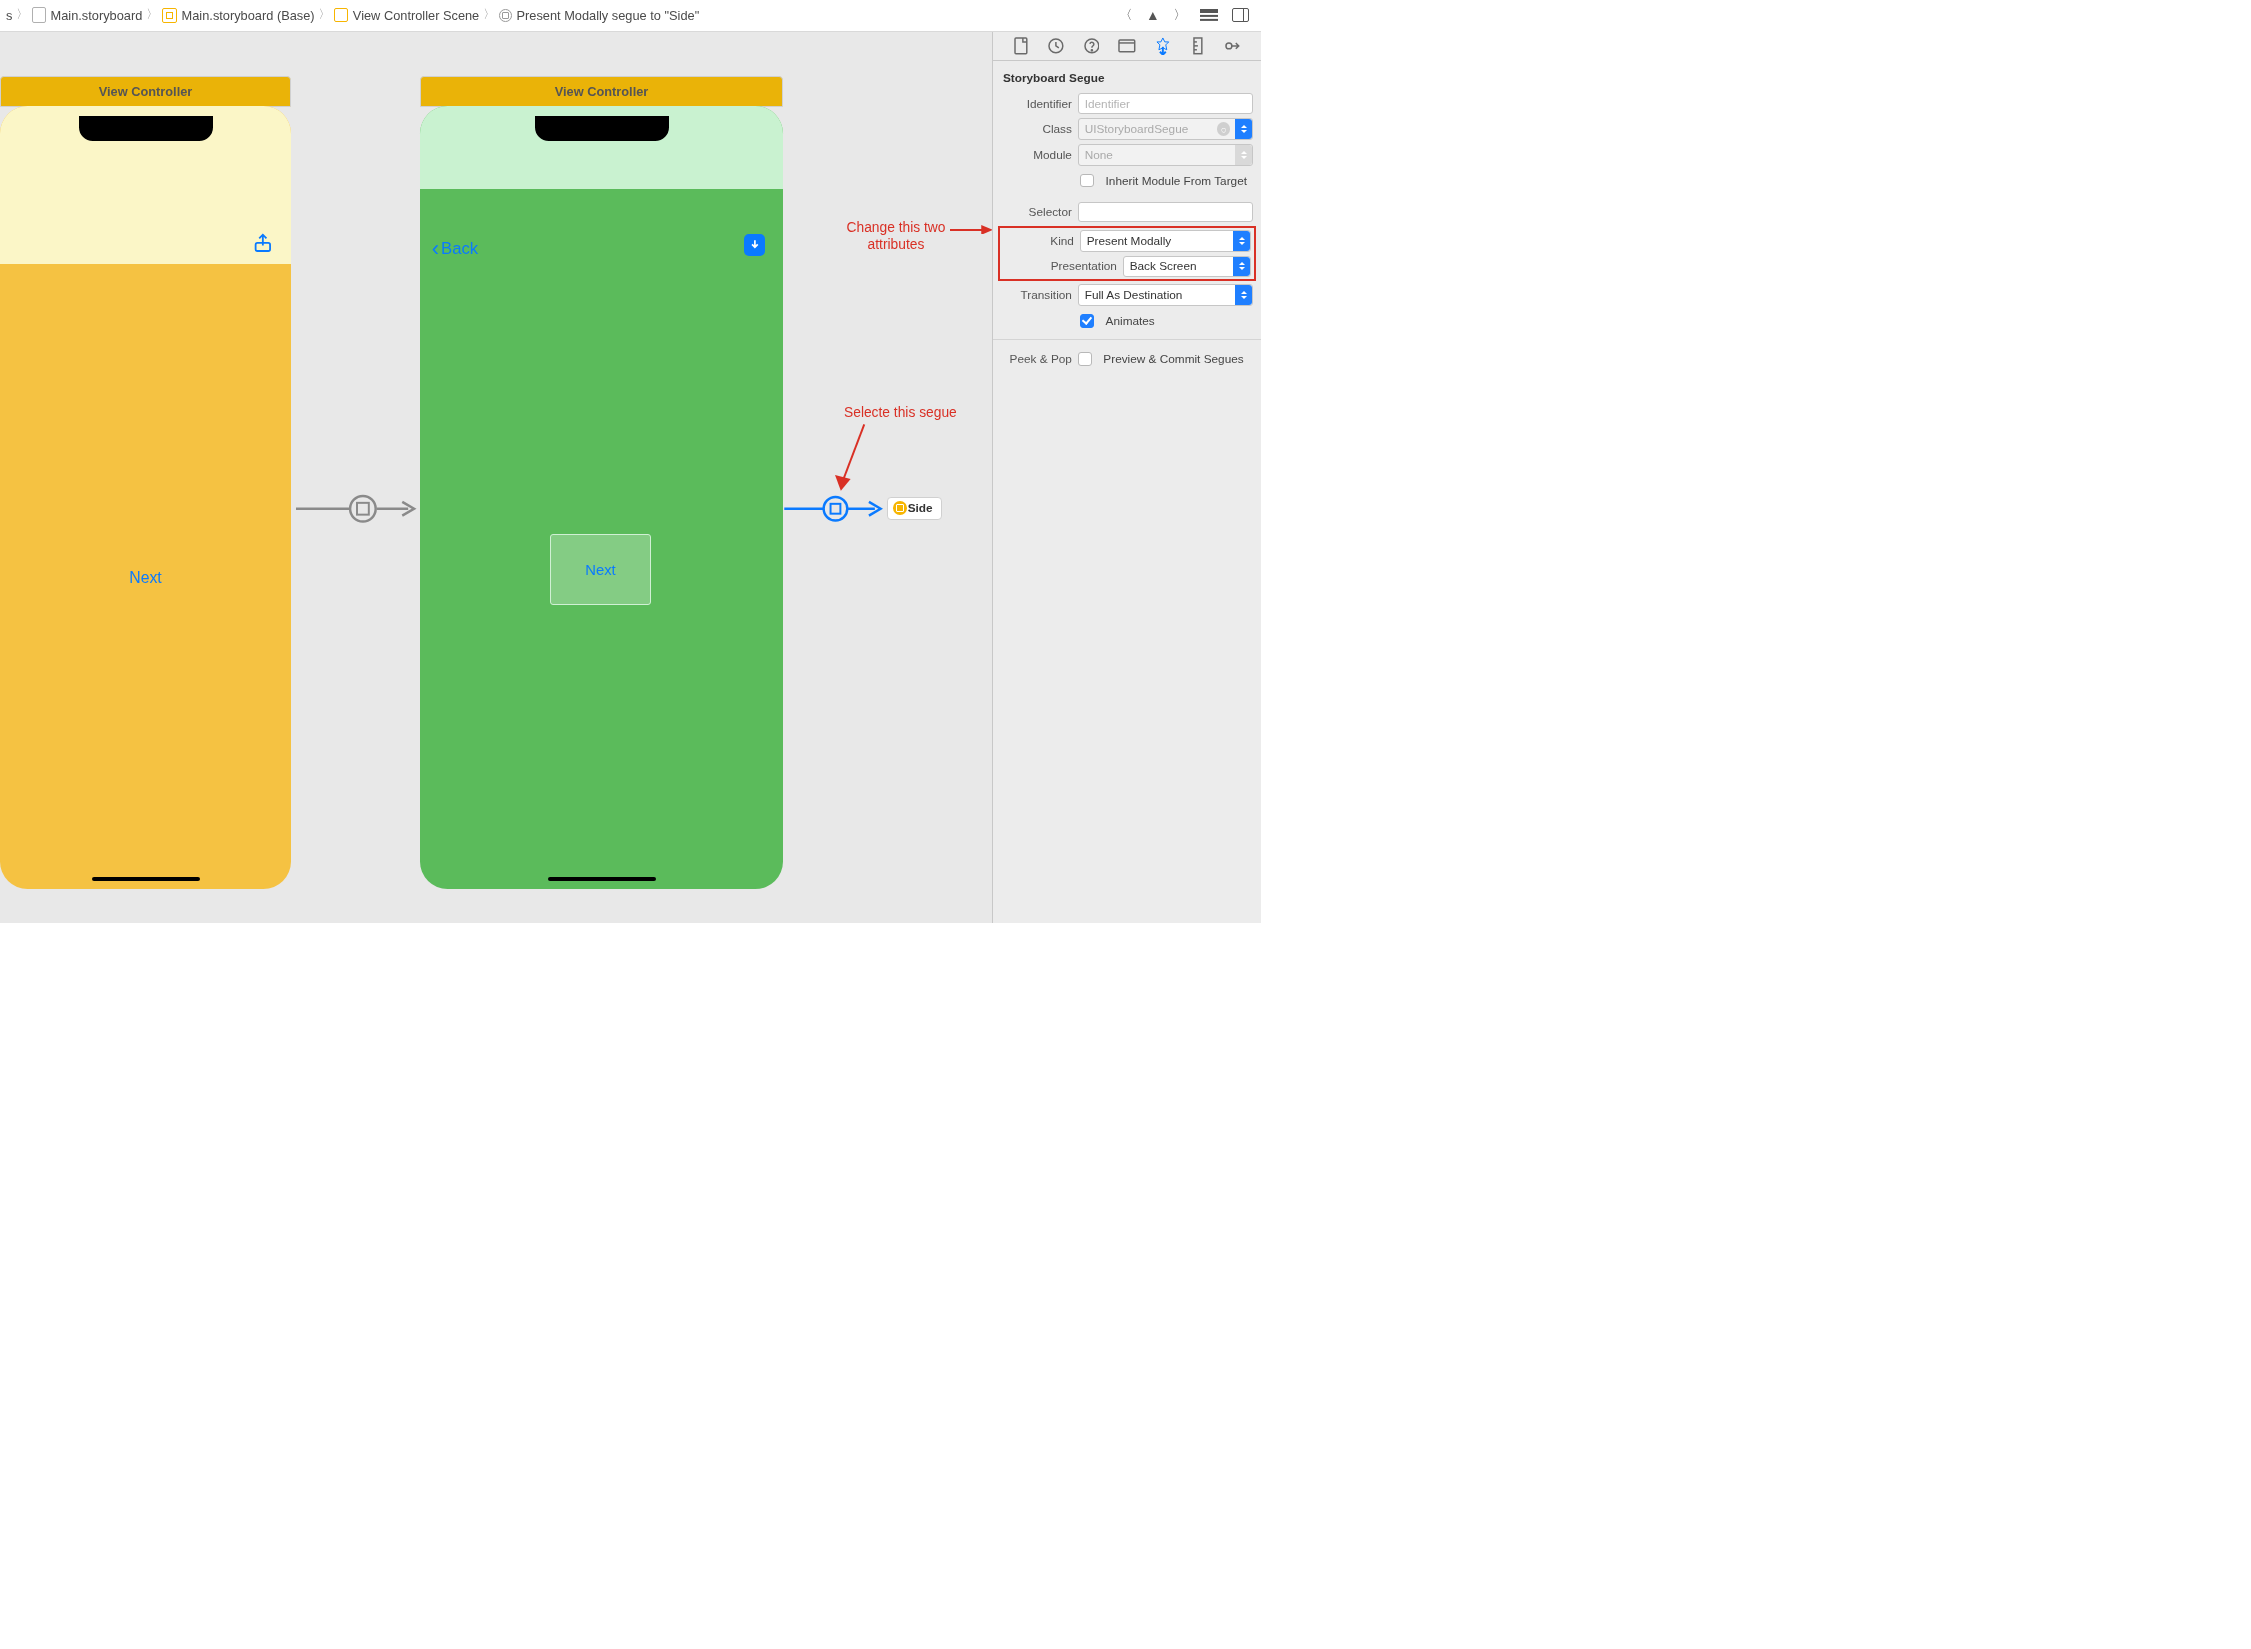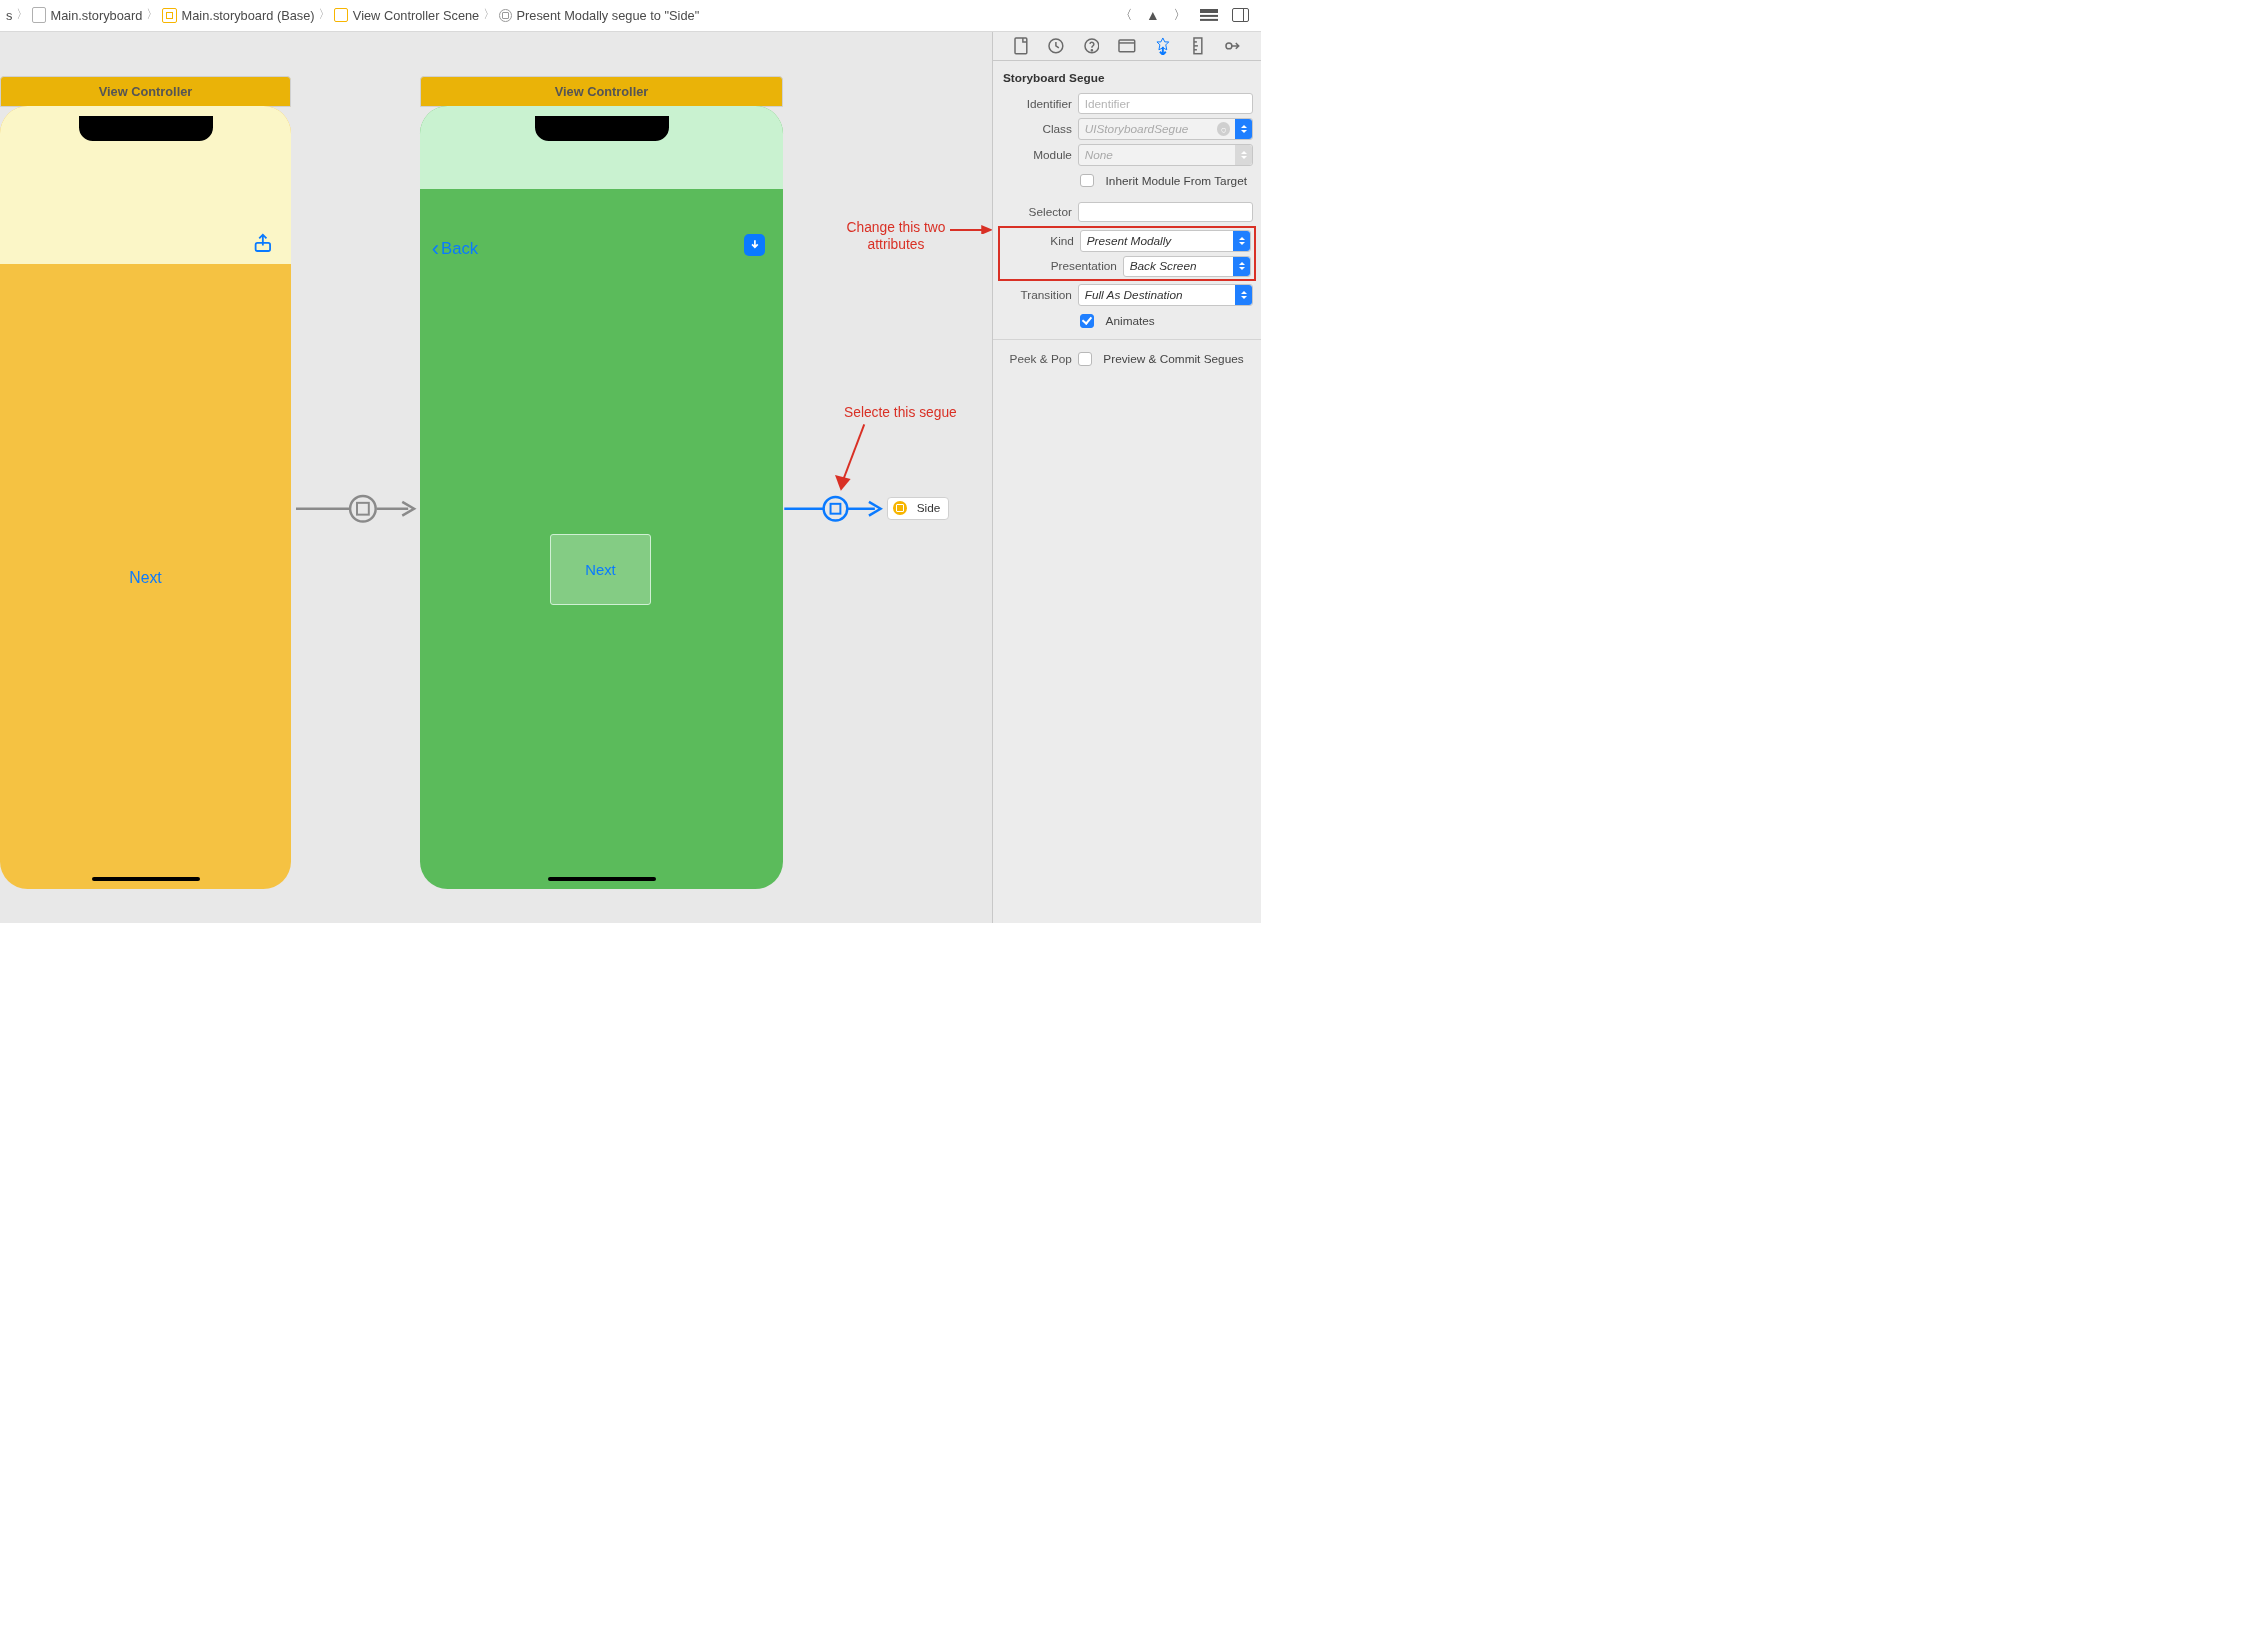--- a/index.html
+++ b/index.html
@@ -54,41 +54,41 @@
   .dl-btn { position:absolute; top:128px; right:17.7px; width:21.7px; height:21.7px; background:#0a7aff; border-radius:4.9px; display:flex; align-items:center; justify-content:center;}
   .dl-btn svg{width:13.8px;height:13.8px;}
   .container-box { position:absolute; top:428px; left:130px; width:101px; height:71px; background:rgba(255,255,255,0.25); border:1.5px solid #d0f0d4; border-radius:3px; display:flex; align-items:center; justify-content:center;}
   .next2 { color:#0a7aff; font-size:14.8px;}
   
   
   .arrow1 { position:absolute; top:461px; left:296px; width:122px; height:31.5px;}
   .arrow1 svg{width:100%;height:100%;}
   .arrow2 { position:absolute; top:461px; left:784px; width:99px; height:31.5px;}
   .arrow2 svg{width:100%;height:100%;}
-  .side-chip { position:absolute; top:465px; left:887px; background:#fff; border:1px solid #d0d0d0; border-radius:3.9px; padding:3.9px 7.9px 3.9px 4.9px; display:flex; align-items:center; gap:10px; font-size:11.8px; font-weight:400;}
+  .side-chip { position:absolute; top:465px; left:887px; background:#fff; border:1px solid #d0d0d0; border-radius:3.9px; padding:3.9px 7.9px 3.9px 4.9px; display:flex; align-items:center; gap:1px; font-size:11.8px; font-weight:700;}
   .side-chip .circ{width:13.8px;height:13.8px;background:#f7b500;border-radius:50%;display:flex;align-items:center;justify-content:center;}
   .side-chip .circ::after{content:"";width:5.9px;height:5.9px;border:1.5px solid #fff;border-radius:1px;}
   
   
   .anno { position:absolute; color:#d93025; font-size:13.8px; line-height:1.3;}
   .anno-line { position:absolute; }
   
   
   .insp-tabs { height:29.6px; border-bottom:1px solid #c8c8c8; display:flex; align-items:center; justify-content:space-around; padding:0 9.9px;}
   .insp-tab { width:19.7px; height:19.7px; display:flex; align-items:center; justify-content:center; color:#6a6a6a; cursor:default;}
   .insp-tab.active { color:#0a7aff; }
   .insp-section { padding:5.9px 0 9.9px; }
   .insp-heading { font-size:11.8px; font-weight:700; padding:3.9px 9.9px 5.9px; color:#333;}
   .insp-row { display:flex; align-items:center; padding:2px 7.9px; gap:5.9px; min-height:25.6px;}
   .insp-label { width:71px; text-align:right; font-size:11.8px; color:#555;}
   .insp-field { flex:1; }
   .txt-input { width:100%; height:20.7px; border:1px solid #c6c6c6; border-radius:3px; background:#fff; padding:0 5.9px; font-size:11.8px; color:#333;}
   .txt-input::placeholder{color:#b4b4b4;}
   .combo { width:100%; height:21.7px; border:1px solid #c6c6c6; border-radius:3px; background:#fff; display:flex; align-items:center; position:relative; font-size:11.8px;}
-  .combo span{padding:0 5.9px;flex:1;font-style:italic;}
+  .combo span{padding:0 5.9px;flex:1;}
   .combo .knob{width:16.7px;height:100%;background:#1f7fff;border-radius:0 3px 3px 0;display:flex;flex-direction:column;align-items:center;justify-content:center;gap:1px;}
   .combo .knob::before{content:"";border:3px solid transparent;border-bottom-color:#fff;margin-bottom:1px;}
   .combo .knob::after{content:"";border:3px solid transparent;border-top-color:#fff;}
   .combo.disabled{background:#f2f2f2;}
   .combo.disabled span{color:#aaa;}
   .combo .clear{position:absolute;right:21.7px;top:3px;width:13.8px;height:13.8px;border-radius:50%;background:#cfcfcf;color:#fff;font-size:9.9px;display:flex;align-items:center;justify-content:center;}
   .chk { width:13.8px;height:13.8px;border:1px solid #b8b8b8;border-radius:3px;background:#fff;display:inline-flex;align-items:center;justify-content:center;flex-shrink:0;}
   .chk.on{background:#1f7fff;border-color:#1f7fff;}
   .chk.on::after{content:"";width:3.9px;height:6.9px;border:solid #fff;border-width:0 2px 2px 0;transform:rotate(40deg);margin-top:-2px;}
   .chk-label{font-size:11.8px;color:#444;margin-left:5.9px;}

